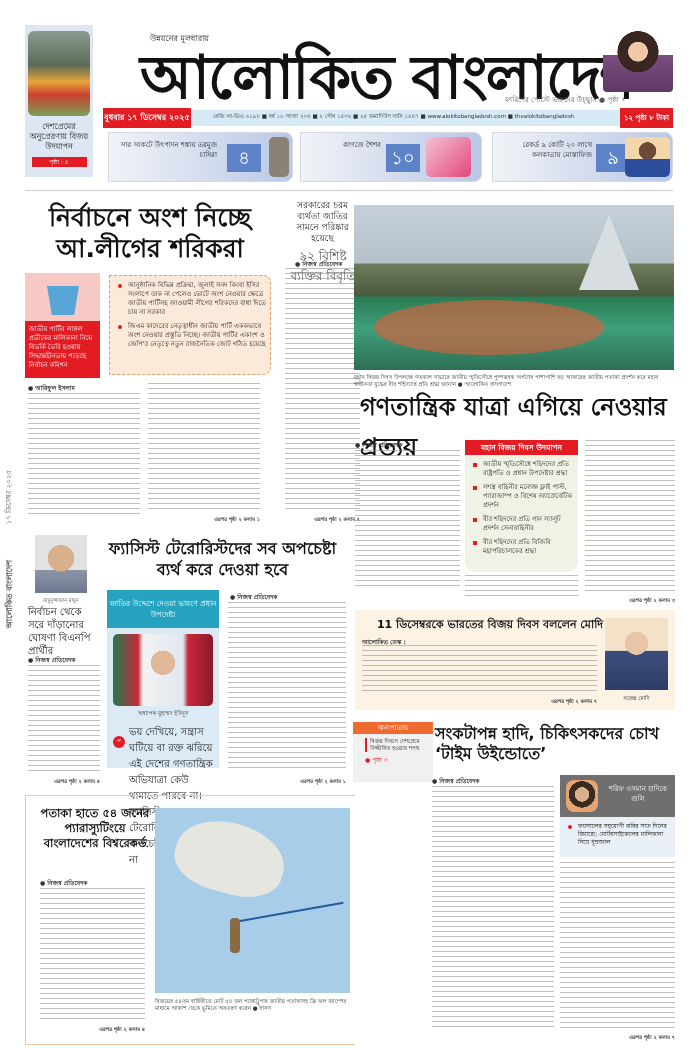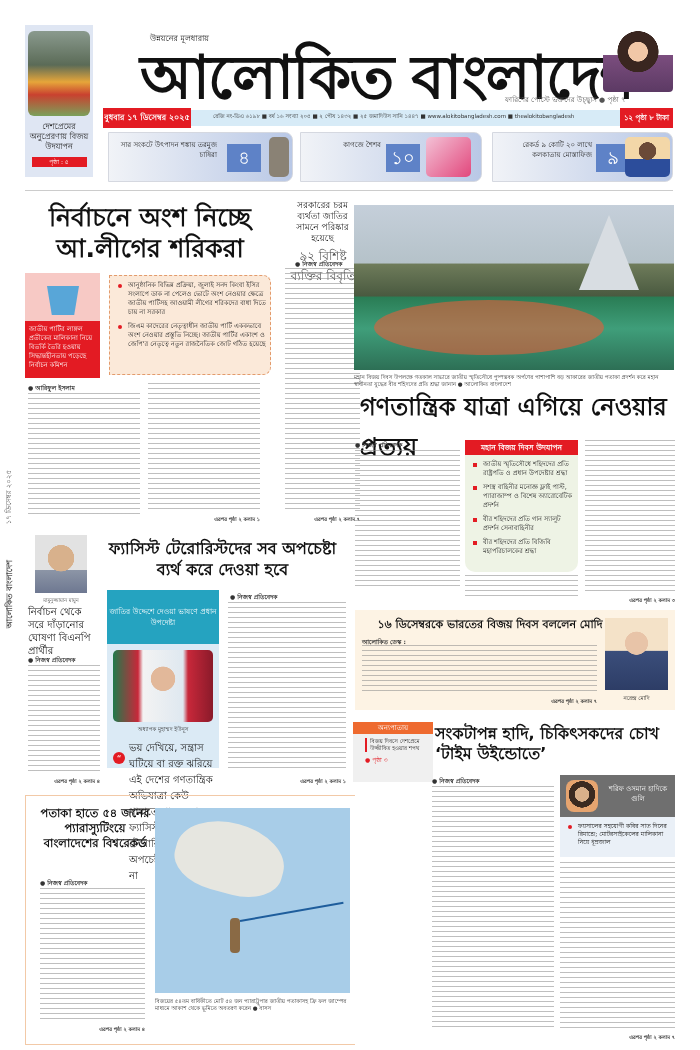--- a/index.html
+++ b/index.html
@@ -46,21 +46,21 @@
 #victory-box{left:465px;top:440px;width:113px;height:132px;background:#eef3e5;border-radius:0 0 10px 10px}
 #victory-box .hd{background:#e31b23;color:#fff;font-size:7.5px;text-align:center;height:15px;line-height:15px;font-weight:bold}
 #victory-box .bl:before{border-radius:0}
 
 #modi-box{left:355px;top:610px;width:320px;height:100px;background:#fdf3e4}
 #modi-head{left:370px;top:616px;width:240px;font-size:11px;font-weight:bold;text-align:center;color:#111}
 #modi-img{left:605px;top:618px;width:63px;height:72px;background:radial-gradient(circle at 50% 35%,#e8c4a8 0 20%,transparent 21%),linear-gradient(180deg,#f4e2c8 0,#f4e2c8 45%,#3b4e7b 46%,#2d3d66 100%)}
 
 #yunus-head{left:100px;top:538px;width:245px;font-size:16px;line-height:21px;text-align:center;font-weight:bold;color:#111}
 #yunus-box{left:107px;top:590px;width:112px;height:178px;background:#dbeaf5}
-#yunus-box .hd{background:#25a3c0;color:#fff;font-size:7.5px;text-align:center;line-height:11px;padding:16px 2px}
+#yunus-box .hd{background:#25a3c0;color:#fff;font-size:7.5px;text-align:center;line-height:11px;padding:8px 2px}
 #yunus-box .img{margin:6px 6px 0;height:72px;border-radius:5px;background:radial-gradient(circle at 50% 40%,#e2b89a 0 18%,transparent 19%),linear-gradient(90deg,#1f7a4b 0,#c8283a 25%,#f3f3f3 30%,#dfe8f0 70%,#c8283a 75%,#8a1a2a 100%)}
 #yunus-box .cap{font-size:5.5px;text-align:center;margin-top:4px;color:#333}
 #yunus-box .q{font-size:10px;line-height:16px;margin:6px 6px 15px 22px;color:#222;position:relative}
 #yunus-box .q:before{content:"\201C";position:absolute;left:-16px;top:12px;width:12px;height:12px;border-radius:50%;background:#e31b23;color:#fff;font-size:9px;text-align:center;line-height:14px}
 
 #bnp-img{left:35px;top:535px;width:52px;height:58px;background:radial-gradient(circle at 50% 40%,#d8b18c 0 30%,transparent 31%),linear-gradient(180deg,#e2e2e2 0,#e2e2e2 60%,#8c95a6 61%,#6e7891 100%)}
 #bnp-name{left:30px;top:597px;width:62px;font-size:5px;text-align:center;color:#444}
 #bnp-head{left:28px;top:605px;width:72px;font-size:10px;line-height:13px;color:#111}
 
 #onno{left:353px;top:722px;width:80px;height:60px;background:#f0f0f0}
@@ -153,21 +153,21 @@
   <div class="bl">জাতীয় স্মৃতিসৌধে শহিদদের প্রতি রাষ্ট্রপতি ও প্রধান উপদেষ্টার শ্রদ্ধা</div>
   <div class="bl">সশস্ত্র বাহিনীর মনোজ্ঞ ফ্লাই পাস্ট, প্যারাজাম্প ও বিশেষ অ্যারোবেটিক প্রদর্শন</div>
   <div class="bl">বীর শহিদদের প্রতি গান স্যালুট প্রদর্শন সেনাবাহিনীর</div>
   <div class="bl">বীর শহিদদের প্রতি বিজিবি মহাপরিচালকের শ্রদ্ধা</div>
 </div>
 <div class="abs filler" style="left:465px;top:575px;width:113px;height:25px"></div>
 <div class="abs filler" style="left:585px;top:440px;width:90px;height:155px"></div>
 <div class="abs jump" style="left:585px;top:597px;width:90px">এরপর পৃষ্ঠা ২ কলাম ৩</div>
 
 <div id="modi-box" class="abs"></div>
-<div id="modi-head" class="abs">১৬ ডিসেম্বরকে ভারতের বিজয় দিবস বললেন মোদি</div>
+<div id="modi-head" class="abs">11 ডিসেম্বরকে ভারতের বিজয় দিবস বললেন মোদি</div>
 <div class="abs byline" style="left:362px;top:637px">আলোকিত ডেস্ক :</div>
 <div class="abs filler" style="left:362px;top:645px;width:235px;height:50px"></div>
 <div class="abs jump" style="left:450px;top:698px;width:147px">এরপর পৃষ্ঠা ২ কলাম ৭</div>
 <div id="modi-img" class="abs"></div>
 <div class="abs" style="left:605px;top:695px;width:63px;font-size:5.5px;text-align:center">নরেন্দ্র মোদি</div>
 
 <div id="bnp-img" class="abs"></div>
 <div id="bnp-name" class="abs">মামুনুজ্জামান মামুন</div>
 <div id="bnp-head" class="abs">নির্বাচন থেকে সরে দাঁড়ানোর ঘোষণা বিএনপি প্রার্থীর</div>
 <div class="abs byline" style="left:28px;top:655px">● নিজস্ব প্রতিবেদক</div>

